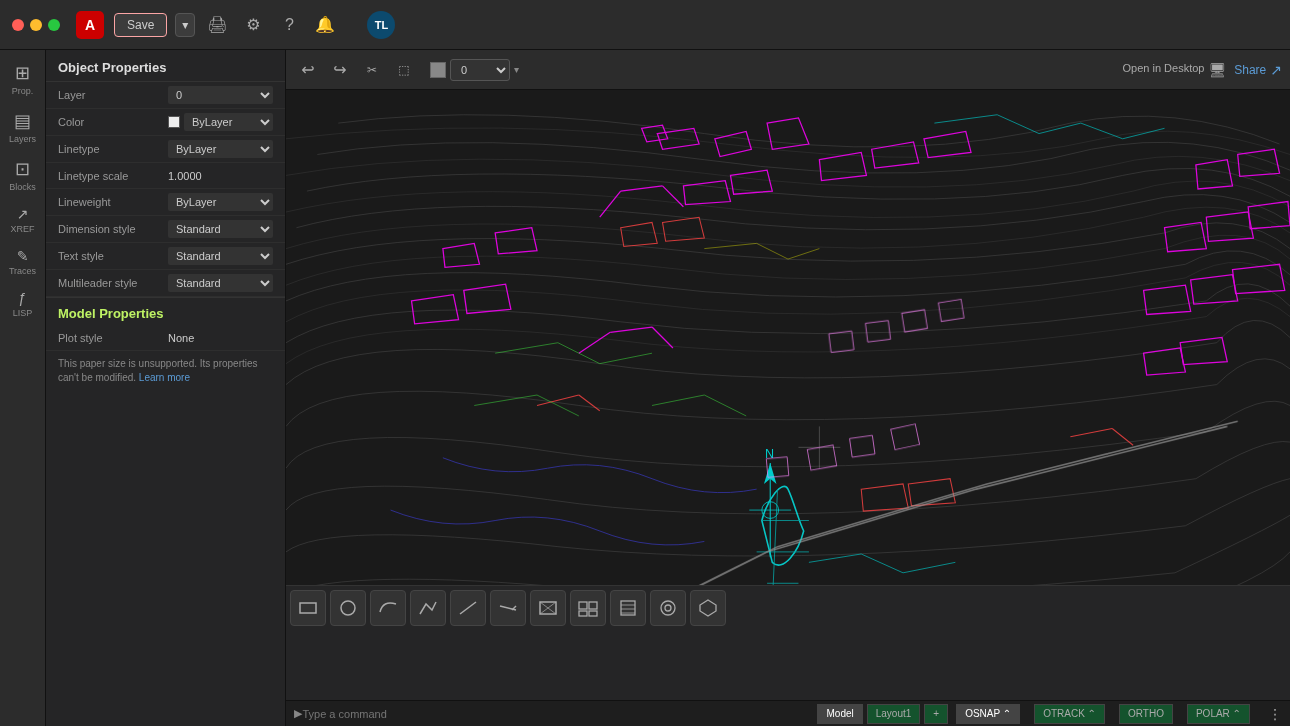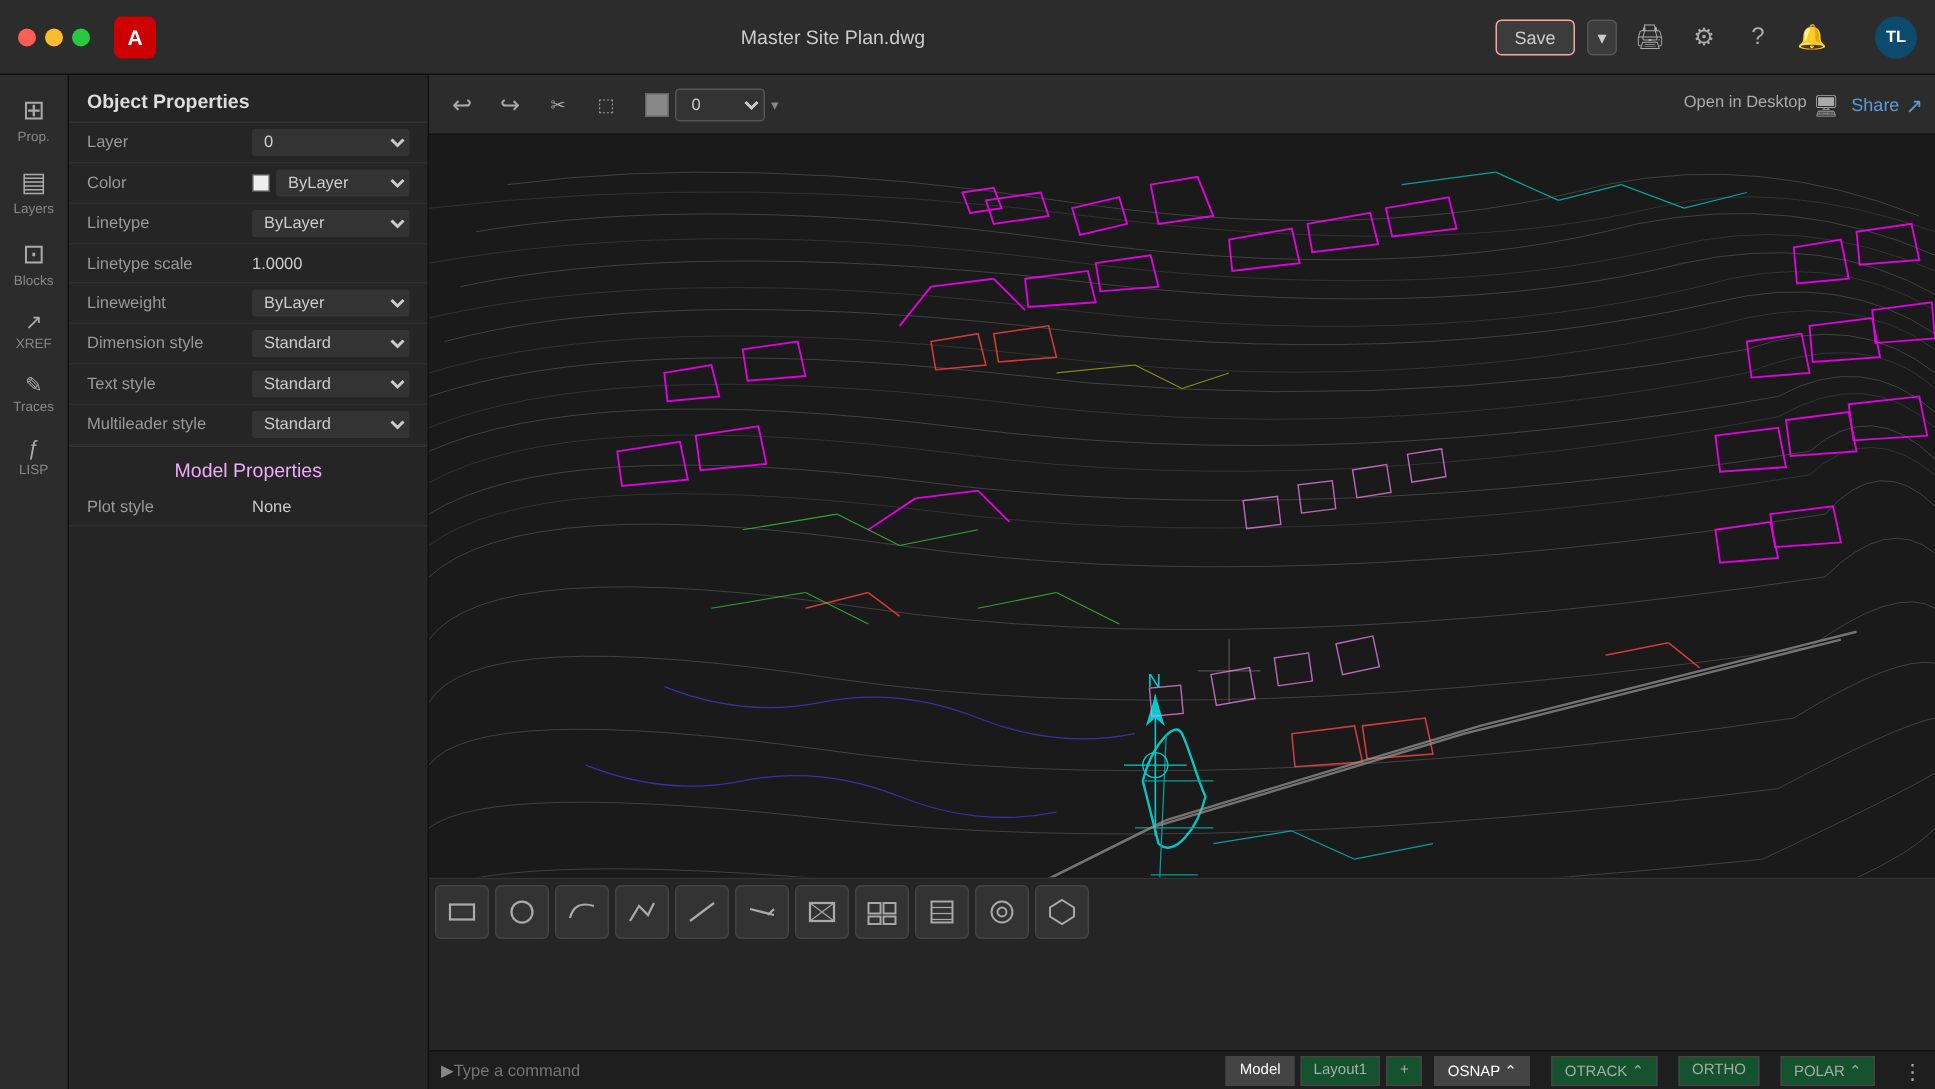--- a/index.html
+++ b/index.html
@@ -44,21 +44,21 @@
     #props-panel {
       width: 240px; background: #252526; border-right: 1px solid #111;
       display: flex; flex-direction: column; overflow-y: auto;
     }
     .panel-header { padding: 10px 12px 6px; font-size: 13px; font-weight: 600; color: #ddd; border-bottom: 1px solid #333; }
     .prop-row { display: flex; align-items: center; padding: 4px 12px; min-height: 26px; border-bottom: 1px solid #2e2e2e; }
     .prop-label { width: 110px; color: #999; font-size: 11px; flex-shrink: 0; }
     .prop-value { flex: 1; color: #ccc; font-size: 11px; display: flex; align-items: center; gap: 4px; }
     .prop-dropdown { background: #333; border: none; color: #ccc; font-size: 11px; width: 100%; padding: 2px 4px; border-radius: 2px; cursor: pointer; }
     .color-swatch { width: 12px; height: 12px; border: 1px solid #555; flex-shrink: 0; }
-    .section-header { padding: 8px 12px 4px; font-size: 13px; font-weight: 400; color: #f0abfc; border-top: 1px solid #333; text-align: center; }
+    .section-header { padding: 8px 12px 4px; font-size: 13px; font-weight: 700; color: #bef264; border-top: 1px solid #333; }
     .info-text { padding: 6px 12px; font-size: 10px; color: #888; line-height: 1.4; }
     .info-link { color: #5b9bd5; cursor: pointer; }
 
     
     #canvas-area { flex: 1; display: flex; flex-direction: column; background: #1a1a1a; position: relative; }
 
     
     #toolbar {
       height: 40px; background: #2c2c2c; border-bottom: 1px solid #111;
       display: flex; align-items: center; padding: 0 8px; gap: 4px;
@@ -108,21 +108,20 @@
 
 <div id="titlebar">
   <div class="traffic-lights">
     <div class="tl red"></div>
     <div class="tl yellow"></div>
     <div class="tl green"></div>
   </div>
   <div class="app-icon">
     <span>A</span>
   </div>
-  <div class="title-text">Master Site Plan.dwg</div>
   <div class="titlebar-right">
     <button class="save-btn">Save</button>
     <button class="save-dropdown">▾</button>
     <button class="icon-btn">🖨</button>
     <button class="icon-btn">⚙</button>
     <button class="icon-btn">?</button>
     <button class="icon-btn">🔔</button>
     <div class="avatar">TL</div>
   </div>
 </div>
@@ -222,20 +221,24 @@
         </select>
       </div>
     </div>
 
     <div class="section-header">Model Properties</div>
     <div class="prop-row">
       <span class="prop-label">Plot style</span>
       <div class="prop-value">
         <span>None</span>
       </div>
+    </div>
+    <div class="info-text">
+      <span>This paper size is unsupported. Its properties can't be modified.</span>
+      <span class="info-link">Learn more</span>
     </div>
   </div>
 
   <div id="canvas-area">
 
     <div id="toolbar">
       <button class="tool-btn">↩</button>
       <button class="tool-btn">↪</button>
       <button class="tool-btn" style="font-size:12px;">✂</button>
       <button class="tool-btn" style="font-size:12px;">⬚</button>

